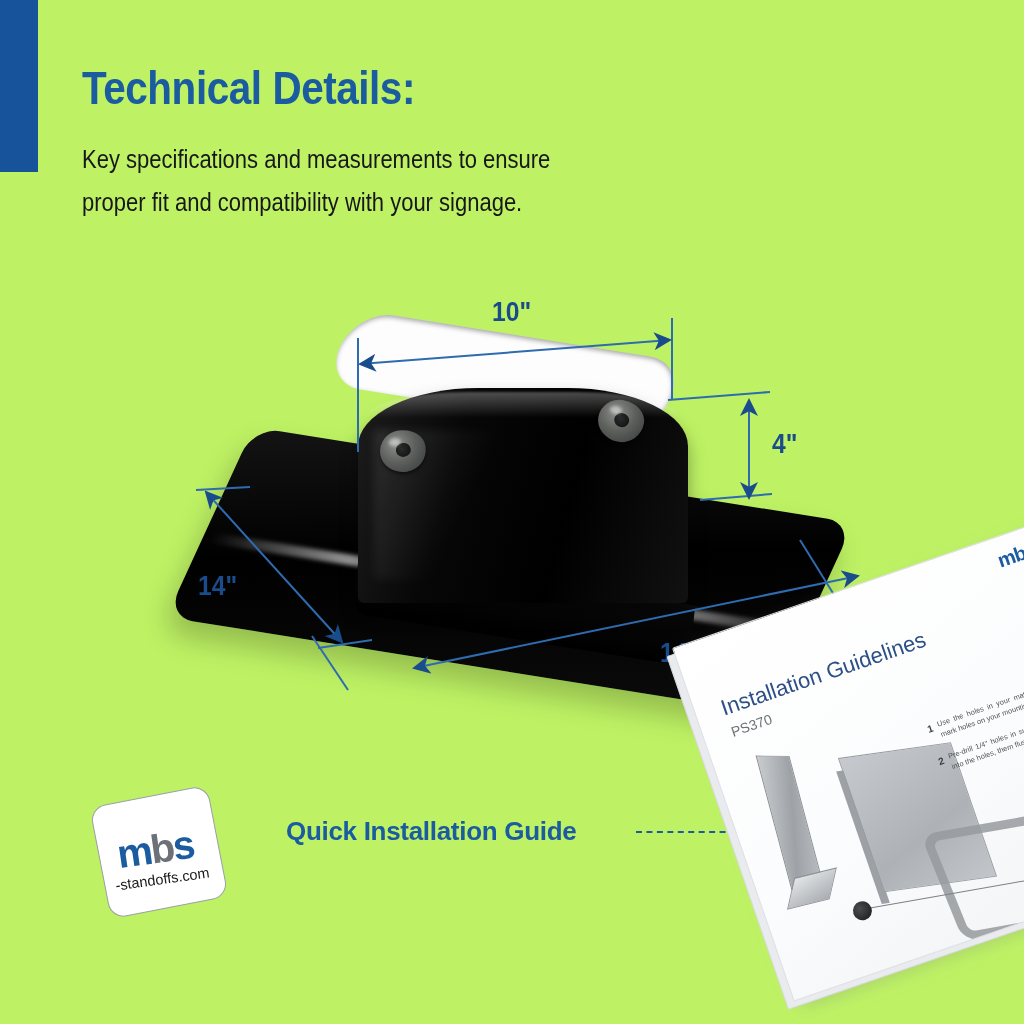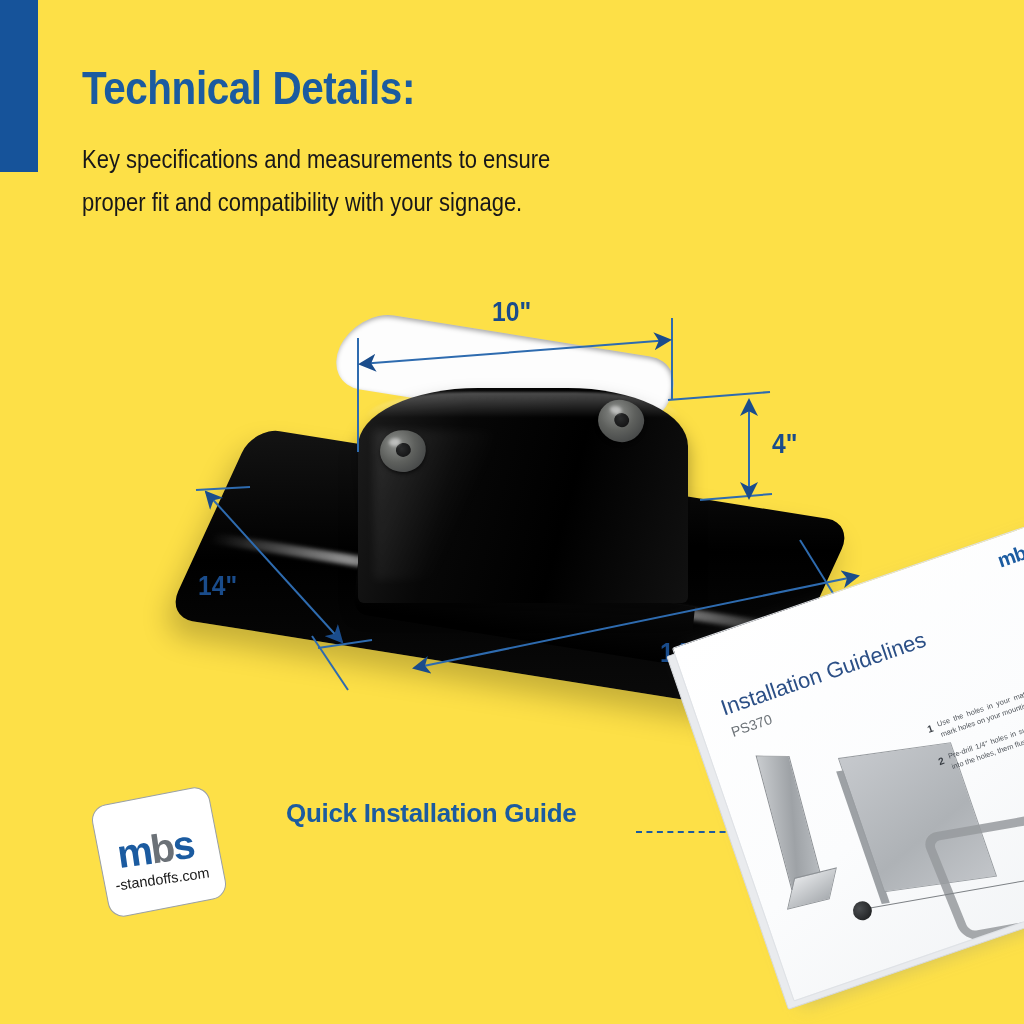--- a/index.html
+++ b/index.html
@@ -3,21 +3,21 @@
 <meta charset="utf-8">
 <style>
   html,body{margin:0;padding:0;}
   body{
     width:1024px;height:1024px;
     background:#ffffff;
     font-family:"Liberation Sans", sans-serif;
     overflow:hidden;
     position:relative;
   }
-  #page{position:absolute;inset:0;overflow:hidden;background:#fde047;}
+  #page{position:absolute;inset:0;overflow:hidden;background:#bef264;}
 
   
   .accent-bar{
     position:absolute;left:0;top:0;width:38px;height:172px;
     background:#16539A;
   }
   .page-title{
     position:absolute;left:82px;top:64px;
     font-size:47px;line-height:1;
     font-weight:bold;
@@ -140,21 +140,21 @@
   .logo-s{color:#1B5BA0;}
   .logo-url{
     position:absolute;left:20px;top:78px;
     font-size:14.5px;color:#1a1a1a;
     transform:rotate(-8deg);
     white-space:nowrap;
   }
 
   
   .qg-title{
-    position:absolute;left:286px;top:798px;
+    position:absolute;left:286px;top:816px;
     font-size:26px;font-weight:bold;color:#1B5BA0;
     letter-spacing:-0.3px;white-space:nowrap;
   }
   .qg-body{
     position:absolute;left:286px;top:847px;
     font-size:20px;line-height:1.42;color:#1e1e20;
     white-space:pre-line;
   }
 
   

